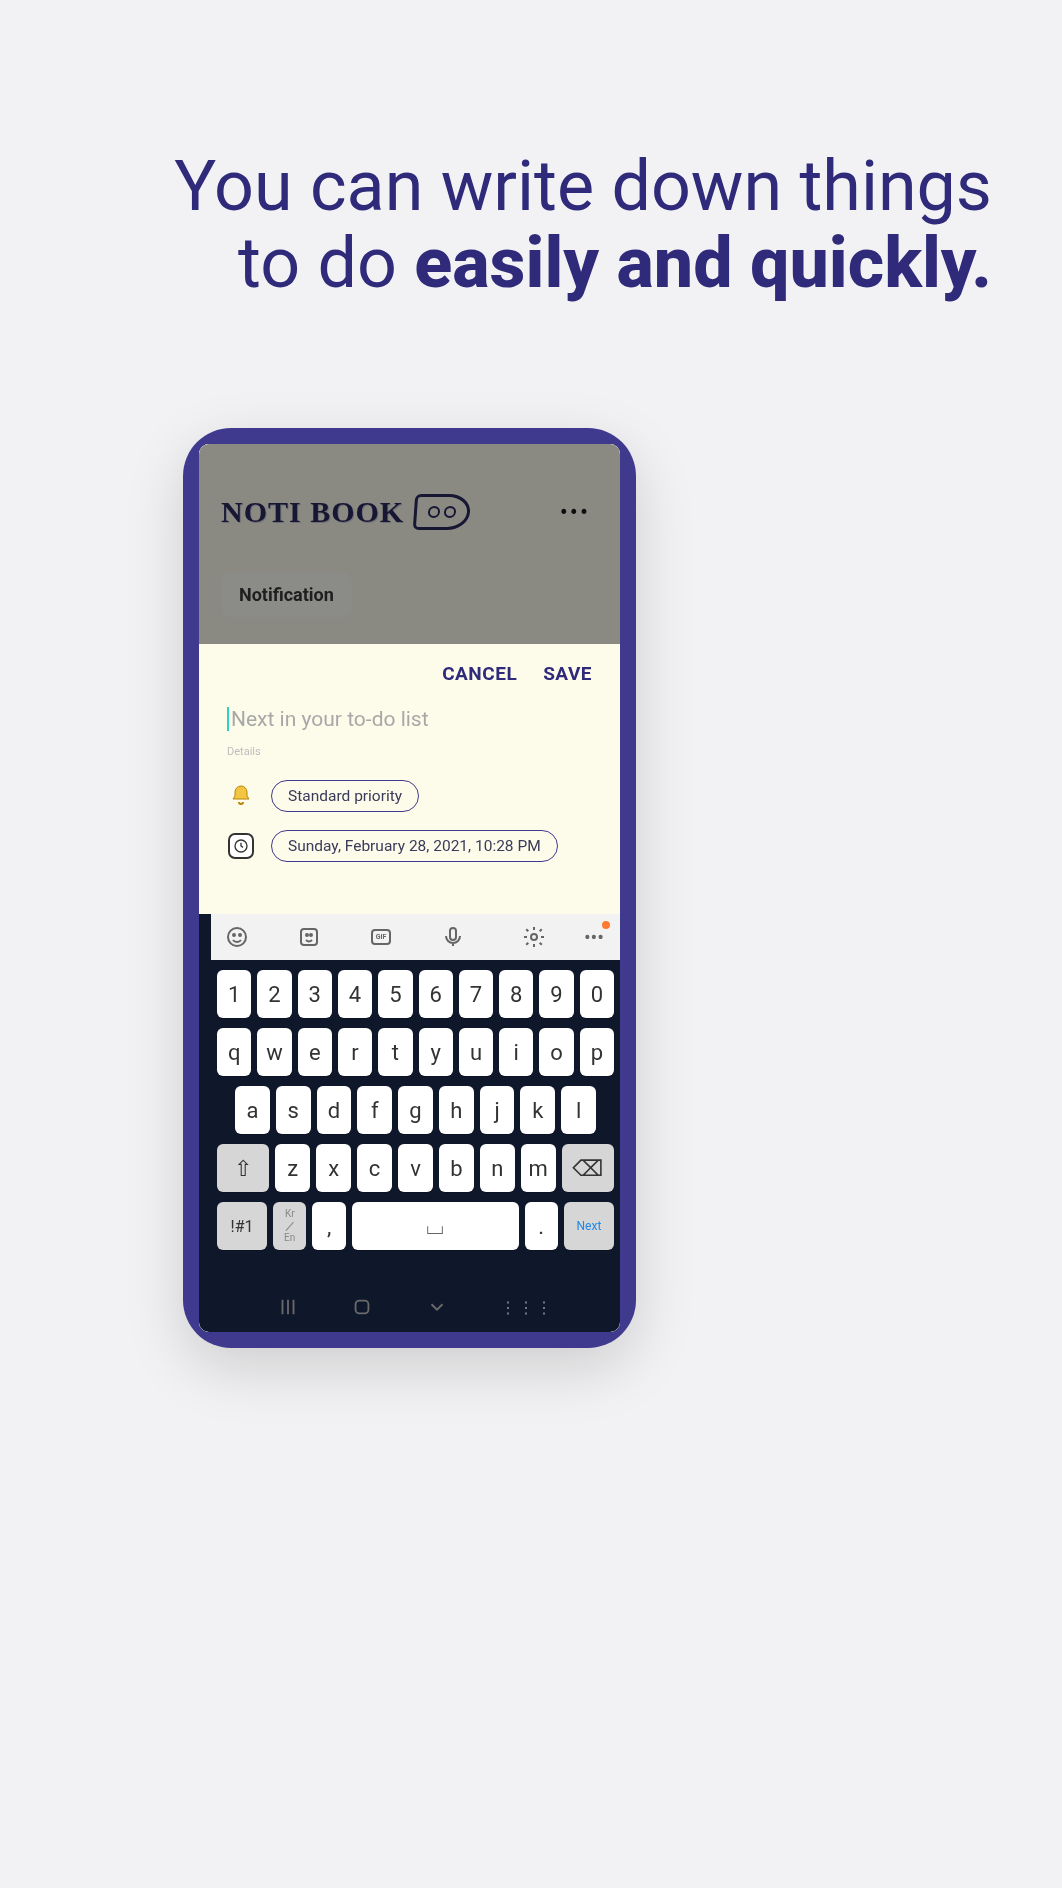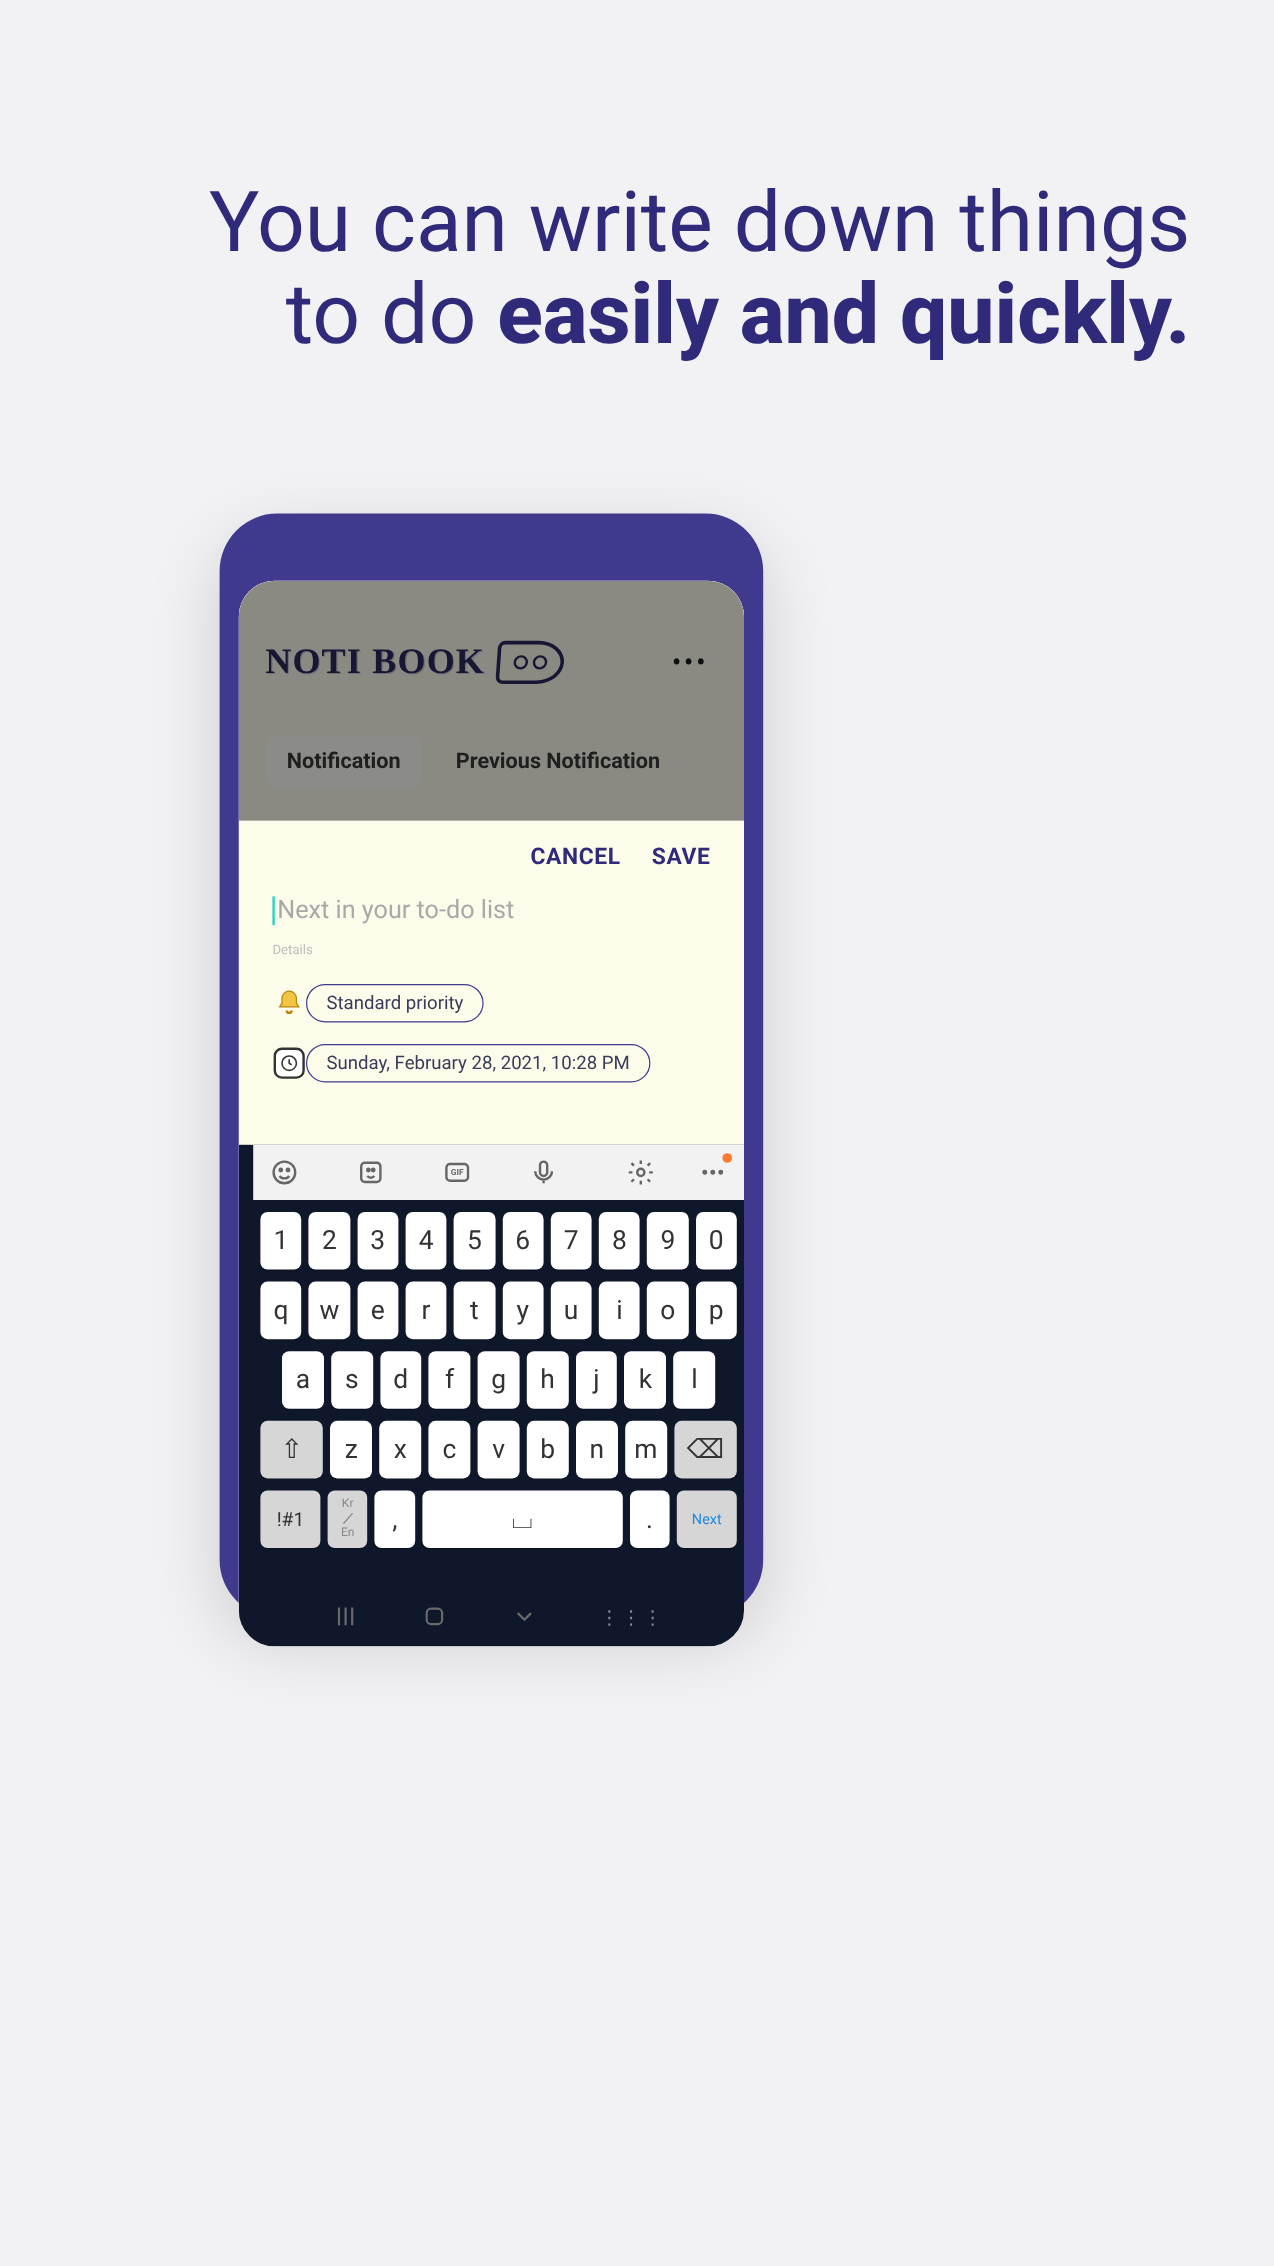--- a/index.html
+++ b/index.html
@@ -30,25 +30,24 @@
     width: 453px;
     height: 920px;
     background: #3f3a8e;
     border-radius: 48px;
     box-shadow: 0 20px 60px rgba(0,0,0,0.15);
     padding: 16px;
   }
   .screen {
     width: 100%;
     height: 100%;
-    border-radius: 30px;
+    border-radius: 10px;
     overflow: hidden;
     background: #fff;
     position: relative;
-    margin-top: 40px;
   }
   
   .app-bg {
     position: absolute;
     inset: 0;
     background: #fbfbef;
   }
   .app-header {
     position: relative;
     height: 200px;
@@ -159,20 +158,21 @@
     margin-right: 2px;
   }
   .details {
     margin-top: 14px;
     font-size: 11px;
     color: #bdbdbd;
   }
   .chip-row {
     display: flex;
     align-items: center;
+    gap: 16px;
     margin-top: 22px;
   }
   .chip-row .icon-box {
     width: 28px;
     height: 28px;
     display: flex;
     align-items: center;
     justify-content: center;
   }
   .bell-icon svg { width: 24px; height: 24px; }
@@ -304,21 +304,20 @@
             <span class="owl-eyes">
                 <span></span>
                 <span></span>
               </span>
           </span>
         </div>
         <div class="dots-menu">•••</div>
       </div>
       <div class="tabs">
         <div class="tab active">Notification</div>
-        <div class="tab">Previous Notification</div>
       </div>
     </div>
     <div class="overlay-dim"></div>
 
     <div class="sheet">
       <div class="sheet-actions">
         <span>CANCEL</span>
         <span>SAVE</span>
       </div>
       <div class="sheet-body">

